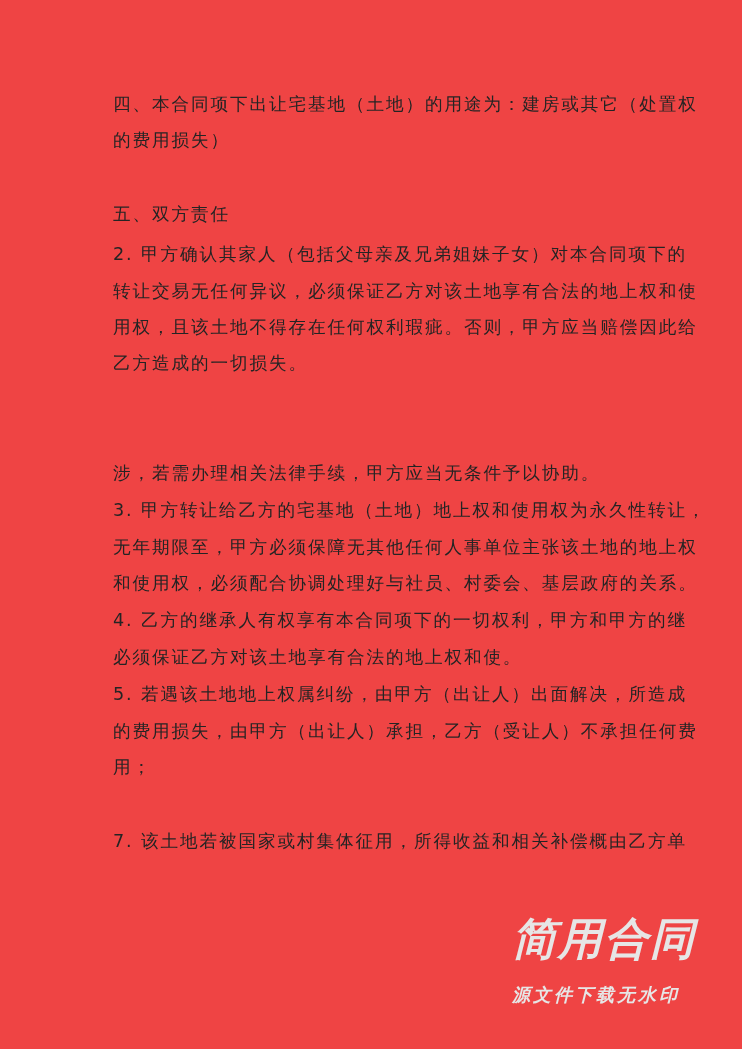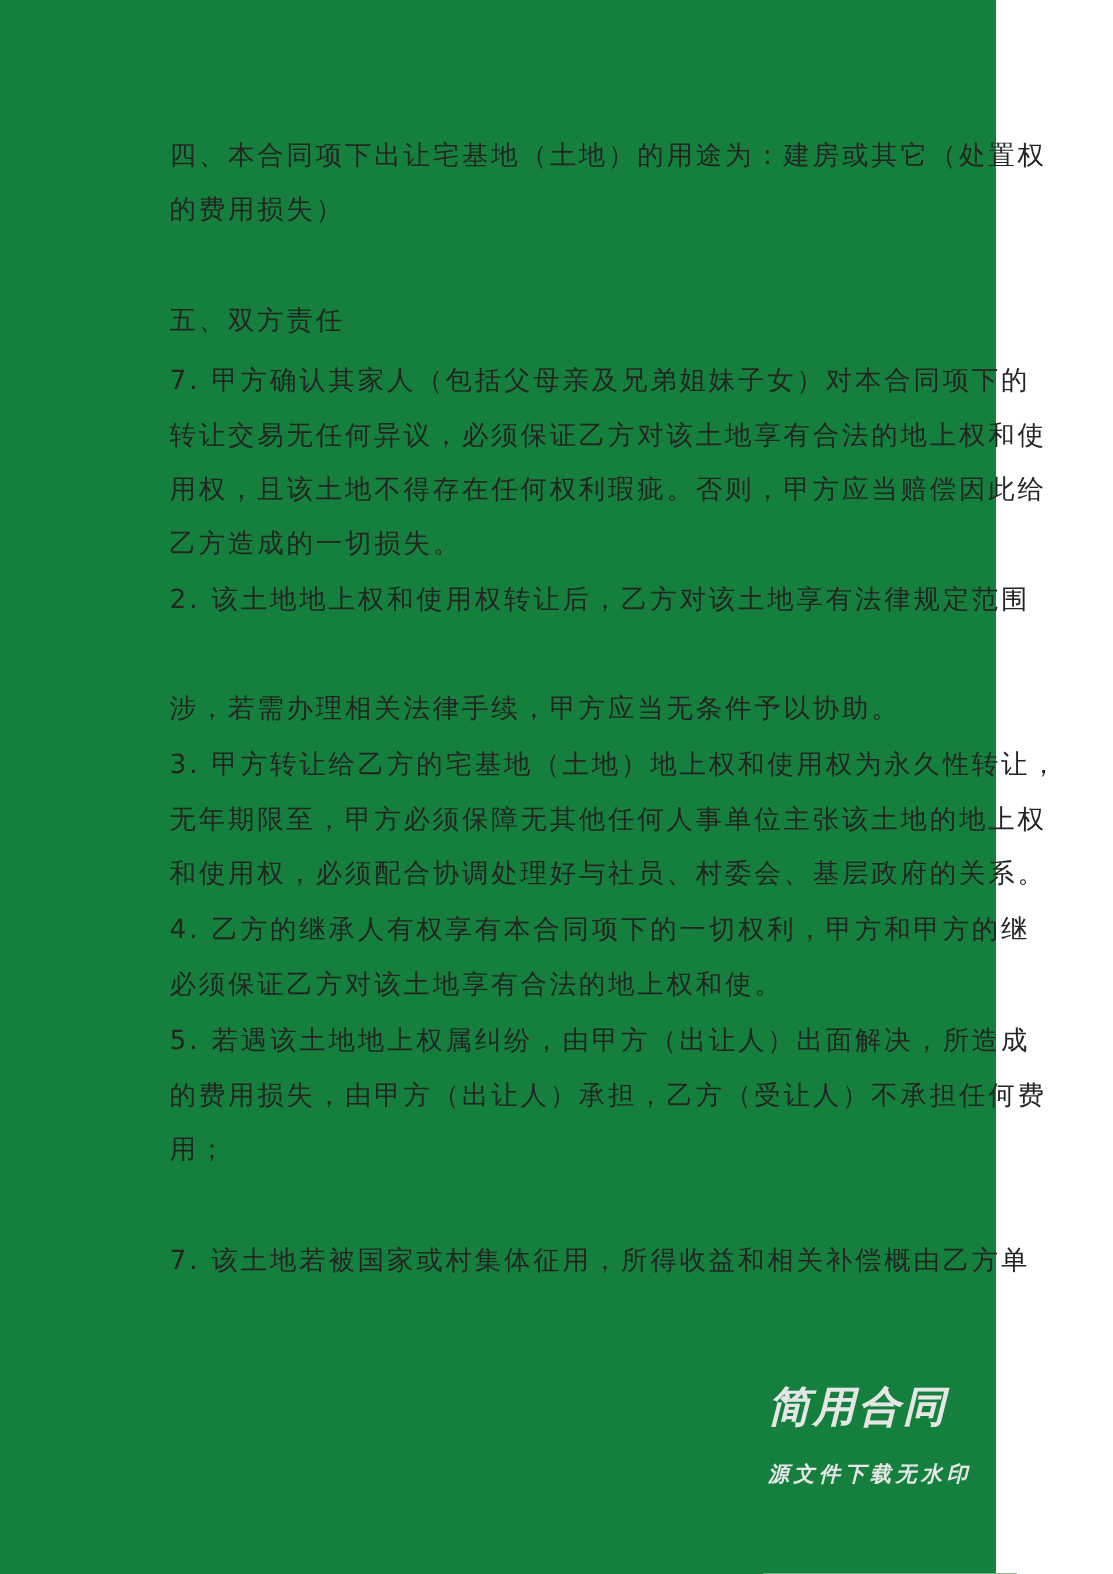--- a/index.html
+++ b/index.html
@@ -1,49 +1,48 @@
 <!DOCTYPE html>
 <html><head>
 <meta charset="utf-8">
 <style>
   html, body { margin: 0; padding: 0; }
   body {
     width: 742px; height: 1049px; background: #ffffff; position: relative; overflow: hidden;
     font-family: "DejaVu Sans", "Liberation Sans", sans-serif;
     color: #222222;
   }
-  .page { position: absolute; left: 0; top: 0; width: 664px; height: 1049px; background: #15803d; }
+  .page { position: absolute; left: 0; top: 0; width: 742px; height: 1049px; background: #ef4444; }
   .line {
     position: absolute; left: 113px; width: 520px;
     font-size: 17.6px; line-height: 22px; letter-spacing: 1.9px;
     white-space: nowrap; color: #242424;
   }
   .watermark {
     position: absolute; left: 512px; top: 918px; width: 200px; text-align: left;
     color: #e6e6e6; font-weight: bold; font-style: italic;
   }
-  .wm-title { font-size: 28px; letter-spacing: 2px; line-height: 42px; font-family: Liberation Serif, serif; }
-  .wm-sub { font-size: 14px; letter-spacing: 3px; line-height: 26px; margin-top: 10px; }
+  .wm-title { font-size: 44px; letter-spacing: 2px; line-height: 42px; }
+  .wm-sub { font-size: 18px; letter-spacing: 3px; line-height: 26px; margin-top: 22px; }
 </style>
 </head>
 <body>
 
 <div class="page">
 
   <div class="line" style="top:93px">四、本合同项下出让宅基地（土地）的用途为：建房或其它（处置权</div>
   <div class="line" style="top:129px">的费用损失）</div>
 
   <div class="line" style="top:203px">五、双方责任</div>
 
-  <div class="line" style="top:243px">7. 甲方确认其家人（包括父母亲及兄弟姐妹子女）对本合同项下的</div>
+  <div class="line" style="top:243px">2. 甲方确认其家人（包括父母亲及兄弟姐妹子女）对本合同项下的</div>
   <div class="line" style="top:316px">用权，且该土地不得存在任何权利瑕疵。否则，甲方应当赔偿因此给</div>
   <div class="line" style="top:280px">转让交易无任何异议，必须保证乙方对该土地享有合法的地上权和使</div>
   <div class="line" style="top:352px">乙方造成的一切损失。</div>
 
-  <div class="line" style="top:389px">2. 该土地地上权和使用权转让后，乙方对该土地享有法律规定范围</div>
   <div class="line" style="top:462px">涉，若需办理相关法律手续，甲方应当无条件予以协助。</div>
 
   <div class="line" style="top:499px">3. 甲方转让给乙方的宅基地（土地）地上权和使用权为永久性转让，</div>
   <div class="line" style="top:536px">无年期限至，甲方必须保障无其他任何人事单位主张该土地的地上权</div>
   <div class="line" style="top:572px">和使用权，必须配合协调处理好与社员、村委会、基层政府的关系。</div>
 
   <div class="line" style="top:609px">4. 乙方的继承人有权享有本合同项下的一切权利，甲方和甲方的继</div>
   <div class="line" style="top:646px">必须保证乙方对该土地享有合法的地上权和使。</div>
 
   <div class="line" style="top:683px">5. 若遇该土地地上权属纠纷，由甲方（出让人）出面解决，所造成</div>

